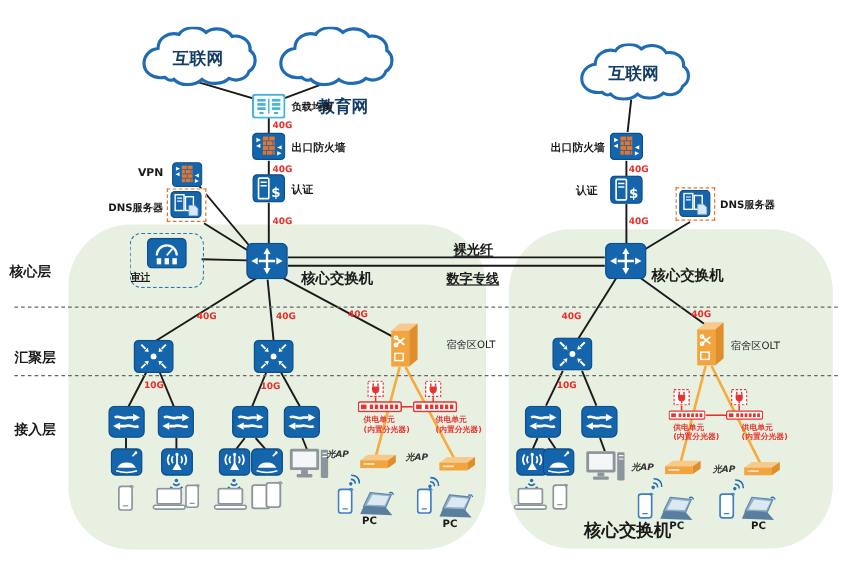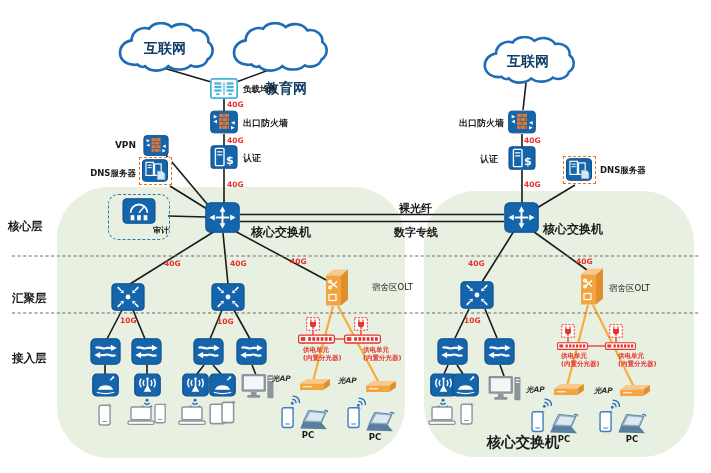--- a/index.html
+++ b/index.html
@@ -11,21 +11,21 @@
   .lbl{position:absolute;z-index:3;color:#1a1a1a;font-weight:bold;white-space:nowrap;}
   .sm{font-size:9px;}
   .bw{color:#e8302a;font-size:7.5px;}
   .big{font-size:12px;}
   .layer{font-size:11.5px;}
   .campus{font-size:14.5px;text-align:center;}
   .cloudtxt{font-size:14px;color:#123d66;text-align:center;}
   .red2{color:#e53530;font-size:6.5px;line-height:1.2;font-weight:bold;}
   .ap{font-size:7.5px;color:#333;font-style:italic;}
   .pc{font-size:8.5px;text-align:center;}
-  .ctr{text-align:right;}
+  .ctr{text-align:left;text-decoration:underline;}
   .rt{text-align:right;}
   .dashbox-o{position:absolute;border:1.6px dashed #e0762f;z-index:2;background:#fff;}
   .dashbox-b{position:absolute;border:1.6px dashed #2e75b6;border-radius:10px;z-index:2;}
 </style>
 </head>
 <body>
 
 <div id="stage">
 
   <div class="region" style="left:57px;top:187px;width:348px;height:271px;border-radius:52px;"></div>

